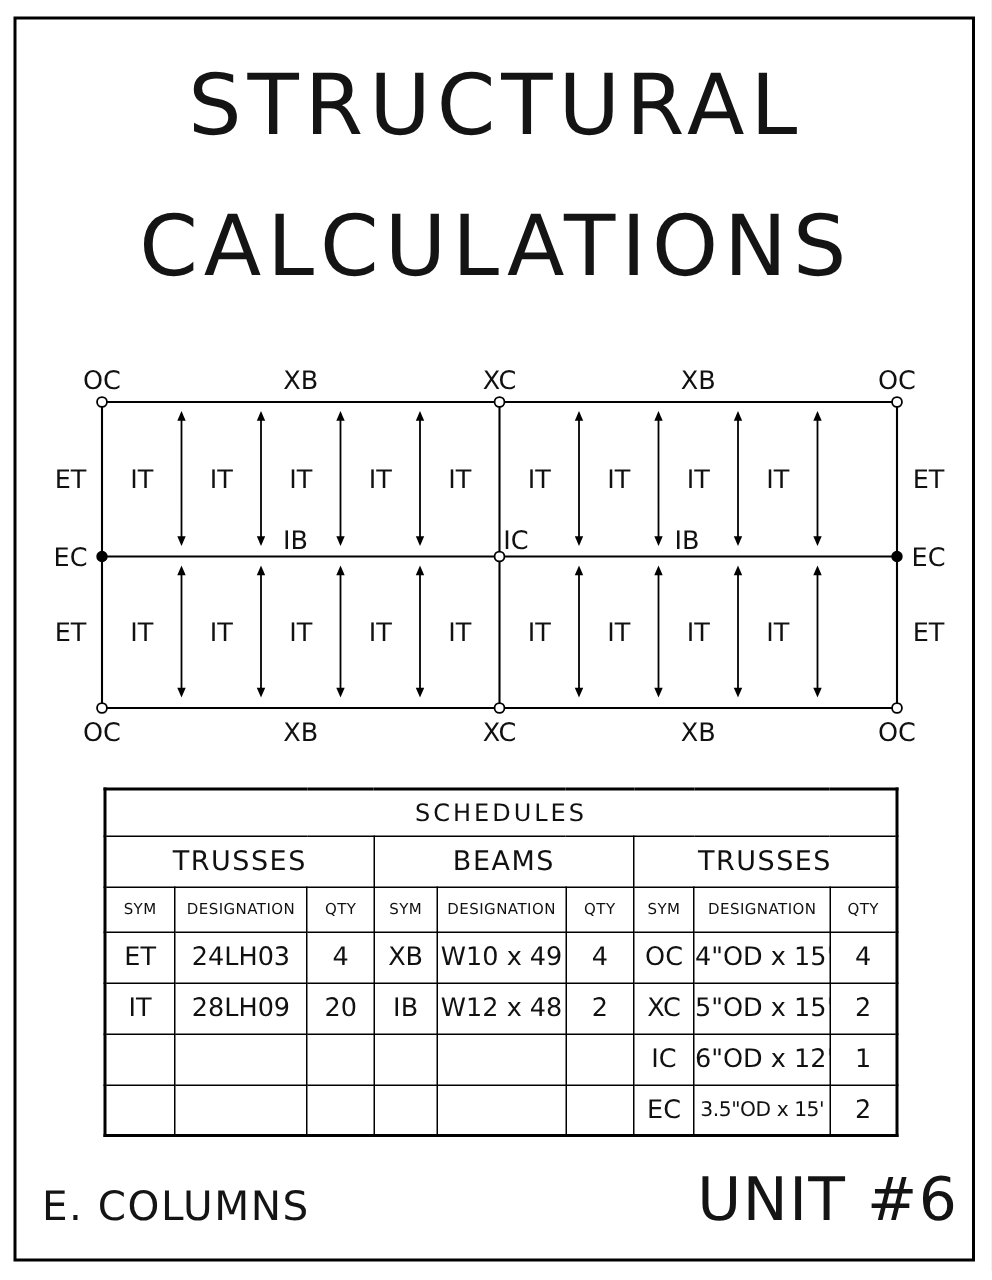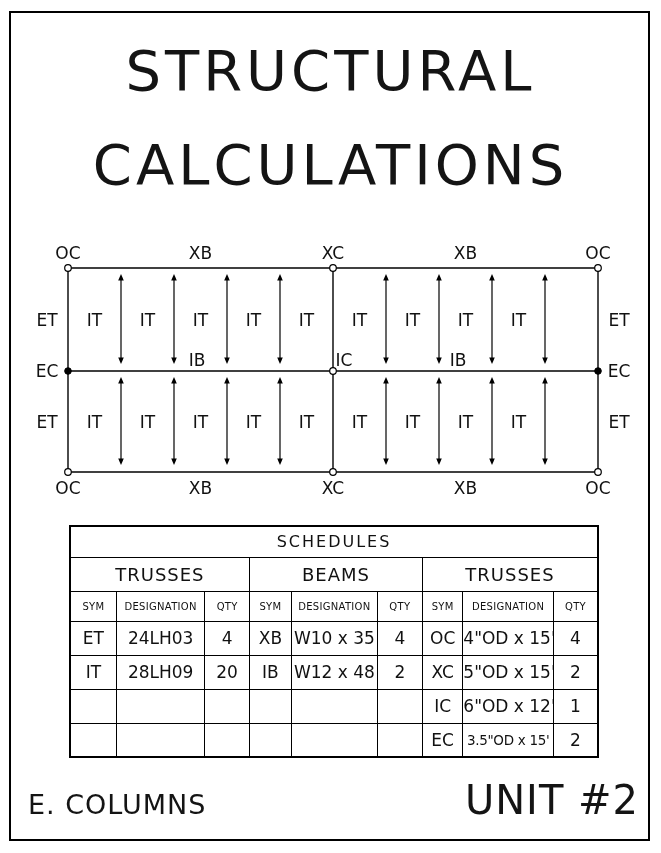--- a/index.html
+++ b/index.html
@@ -194,21 +194,21 @@
         <td>QTY</td>
         <td class="gs">SYM</td>
         <td>DESIGNATION</td>
         <td>QTY</td>
       </tr>
       <tr class="r-data">
         <td>ET</td>
         <td>24LH03</td>
         <td>4</td>
         <td class="gs">XB</td>
-        <td>W10 x 35</td>
+        <td>W10 x 49</td>
         <td>4</td>
         <td class="gs">OC</td>
         <td>4"OD x 15'</td>
         <td>4</td>
       </tr>
       <tr class="r-data">
         <td>IT</td>
         <td>28LH09</td>
         <td>20</td>
         <td class="gs">IB</td>
@@ -238,14 +238,14 @@
         <td></td>
         <td class="gs">EC</td>
         <td class="small">3.5"OD x 15'</td>
         <td>2</td>
       </tr>
     </tbody>
       </table>
   </div>
 
   <div id="author">E. COLUMNS</div>
-  <div id="unit">UNIT #2</div>
+  <div id="unit">UNIT #6</div>
 </div>
 
 </body></html>

